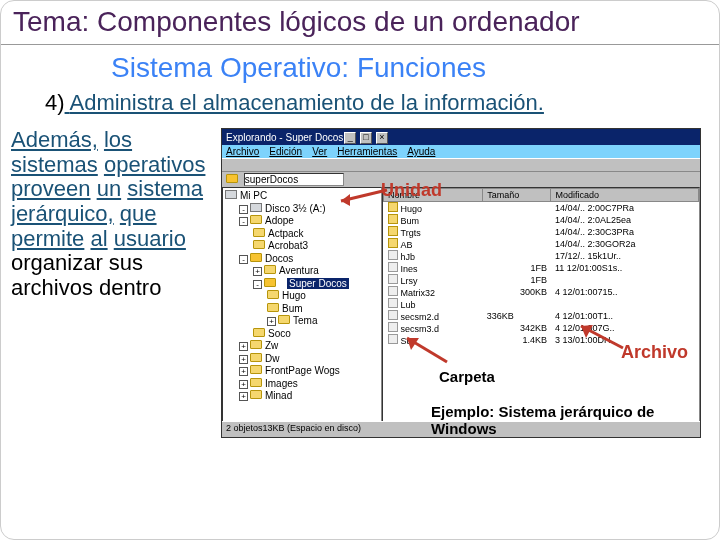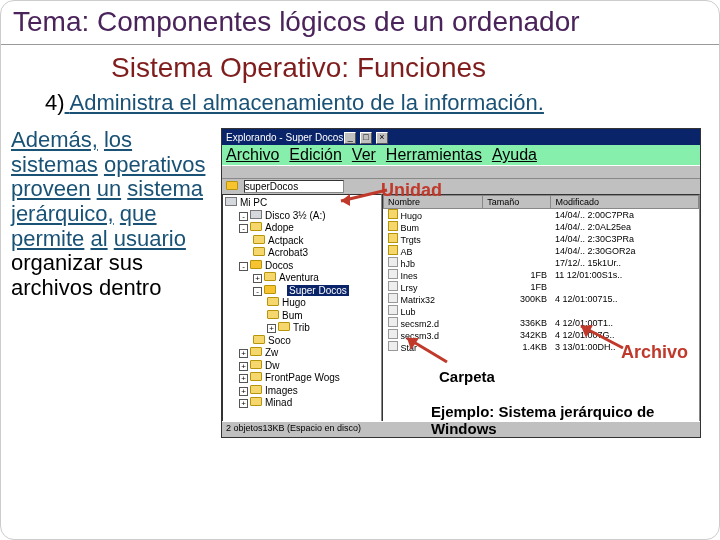--- a/index.html
+++ b/index.html
@@ -14,21 +14,21 @@
   }
   .tema {
     font-size: 28px;
     color: #4a235a;
     padding: 6px 8px 6px 12px;
     border-bottom: 1px solid #999;
     line-height: 1.1;
   }
   .sub {
     font-size: 28px;
-    color: #7f1d1d;
+    color: #3b82f6;
     padding: 8px 7px 4px 110px;
     line-height: 1.05;
   }
   .numline {
     font-size: 22px;
     color: #1a5276;
     padding: 4px 8px 6px 44px;
     text-decoration: underline;
     text-decoration-color: #1a5276;
   }
@@ -63,21 +63,21 @@
     height:16px;
     padding:1px 4px;
     display:flex; justify-content:flex-start; align-items:center;
     font-size:10px;
   }
   .winbtns span{
     display:inline-block; width:12px; height:12px;
     background:#c0c0c0; border:1px solid #fff; border-right-color:#555;border-bottom-color:#555;
     margin-left:1px; text-align:center; line-height:9px; font-size:9px; color:#000;
   }
-  .menubar{ background:#86efac; padding:1px 4px; font-size:16px; }
+  .menubar{ background:#7dd3fc; padding:1px 4px; font-size:10px; }
   .menubar span{ margin-right:10px; text-decoration:underline; }
   .toolbar{ background:#c0c0c0; height:14px; border-top:1px solid #fff;border-bottom:1px solid #888;}
   .addr{ background:#c0c0c0; padding:1px 4px; font-size:10px; }
   .addr input{ font-size:10px; width:100px; height:13px; background:#fff; border:1px inset #888;}
   .panes{ display:flex; height:238px; }
   .tree{
     width:160px; background:#fff; border:1px inset #888;
     padding:2px; overflow:hidden; font-size:10px; line-height:1.25;
   }
   .tree .row{ white-space:nowrap; }
@@ -150,21 +150,21 @@
             <div class="row ind0"><span class="drv"></span><span>Mi PC</span></div>
             <div class="row ind1"><span class="box">-</span><span class="drv"></span><span>Disco 3½ (A:)</span></div>
             <div class="row ind1"><span class="box">-</span><span class="fld"></span><span>Adope</span></div>
             <div class="row ind2"><span class="fld"></span><span>Actpack</span></div>
             <div class="row ind2"><span class="fld"></span><span>Acrobat3</span></div>
             <div class="row ind1"><span class="box">-</span><span class="fld open"></span><span>Docos</span></div>
             <div class="row ind2"><span class="box">+</span><span class="fld"></span><span>Aventura</span></div>
             <div class="row ind2"><span class="box">-</span><span class="fld open"></span><span class="sel">Super Docos</span></div>
             <div class="row ind3"><span class="fld"></span><span>Hugo</span></div>
             <div class="row ind3"><span class="fld"></span><span>Bum</span></div>
-            <div class="row ind3"><span class="box">+</span><span class="fld"></span><span>Trib</span></div>
+            <div class="row ind3"><span class="box">+</span><span class="fld"></span><span>Tema</span></div>
             <div class="row ind2"><span class="fld"></span><span>Soco</span></div>
             <div class="row ind1"><span class="box">+</span><span class="fld"></span><span>Zw</span></div>
             <div class="row ind1"><span class="box">+</span><span class="fld"></span><span>Dw</span></div>
             <div class="row ind1"><span class="box">+</span><span class="fld"></span><span>FrontPage Wogs</span></div>
             <div class="row ind1"><span class="box">+</span><span class="fld"></span><span>Images</span></div>
             <div class="row ind1"><span class="box">+</span><span class="fld"></span><span>Minad</span></div>
           </div>
         <div class="list">
           <table>
             <thead>
@@ -215,21 +215,21 @@
                   <td style="text-align:right">300KB</td>
                   <td>4 12/01:00715..</td>
                 </tr>
                 <tr>
                   <td><span class="ficon"></span>Lub</td>
                   <td style="text-align:right"></td>
                   <td></td>
                 </tr>
                 <tr>
                   <td><span class="ficon"></span>secsm2.d</td>
-                  <td style="text-align:right">336KB</td>
+                  <td style="">336KB</td>
                   <td>4 12/01:00T1..</td>
                 </tr>
                 <tr>
                   <td><span class="ficon"></span>secsm3.d</td>
                   <td style="text-align:right">342KB</td>
                   <td>4 12/01:007G..</td>
                 </tr>
                 <tr>
                   <td><span class="ficon"></span>Star</td>
                   <td style="text-align:right">1.4KB</td>

